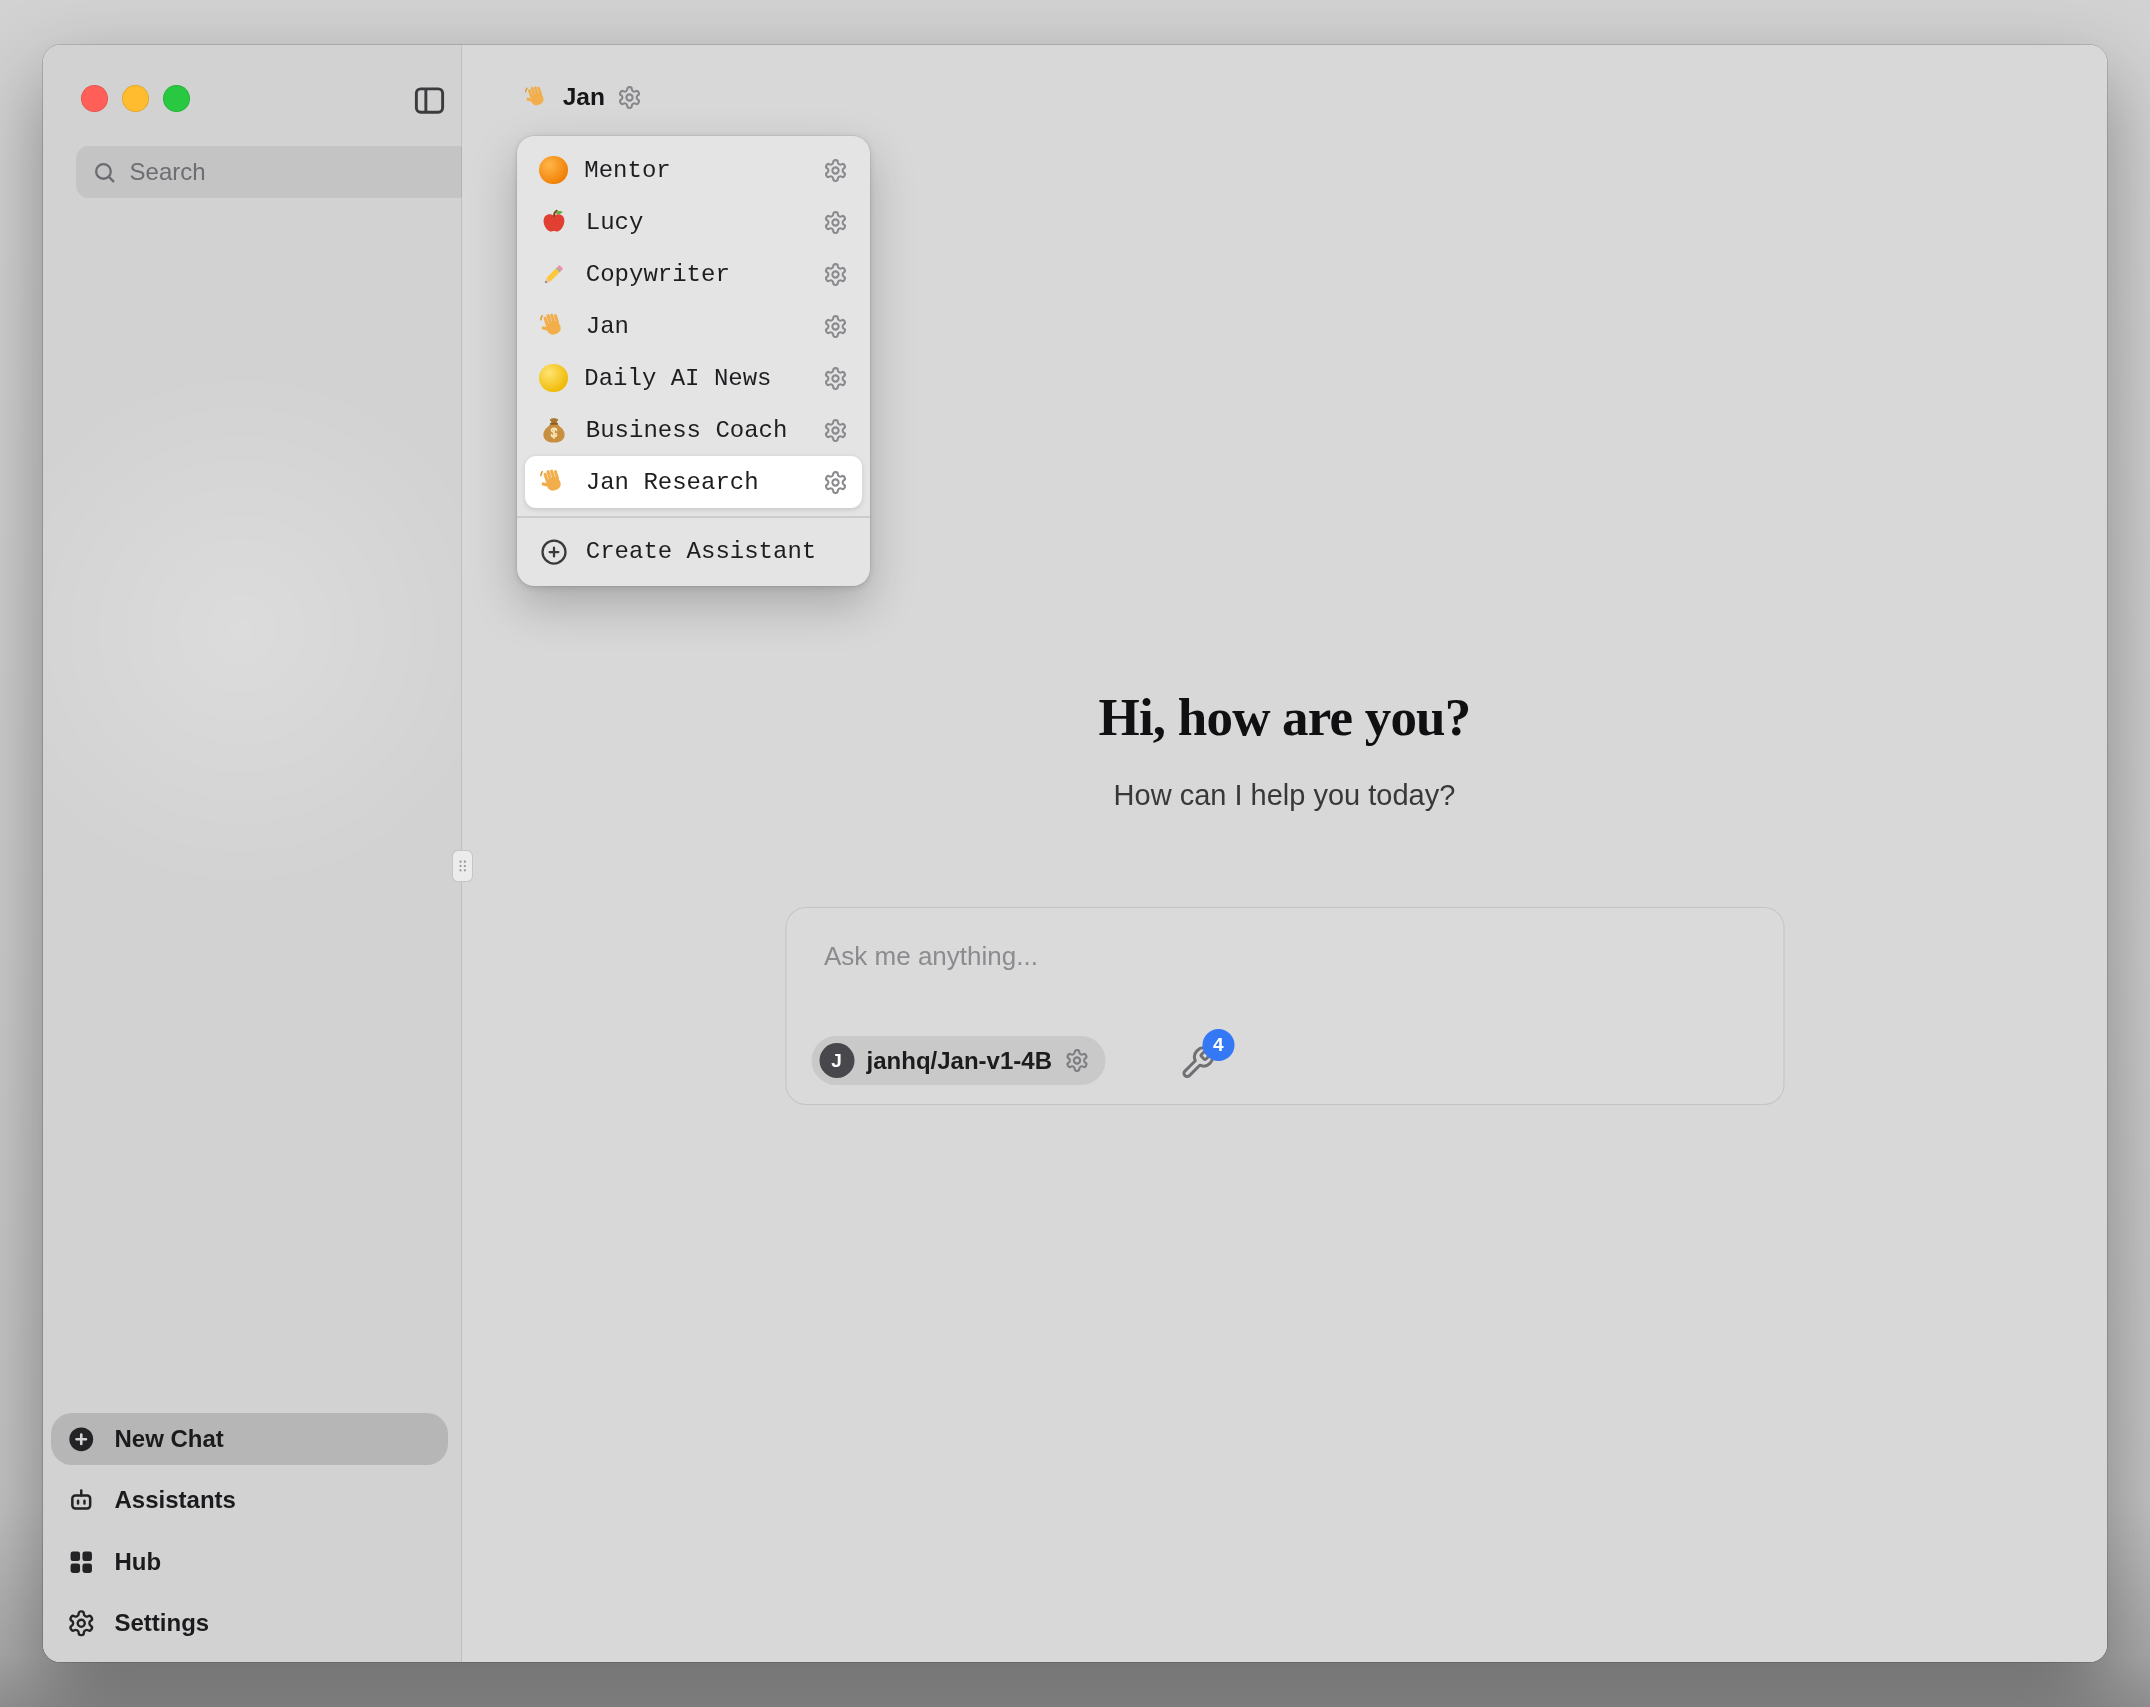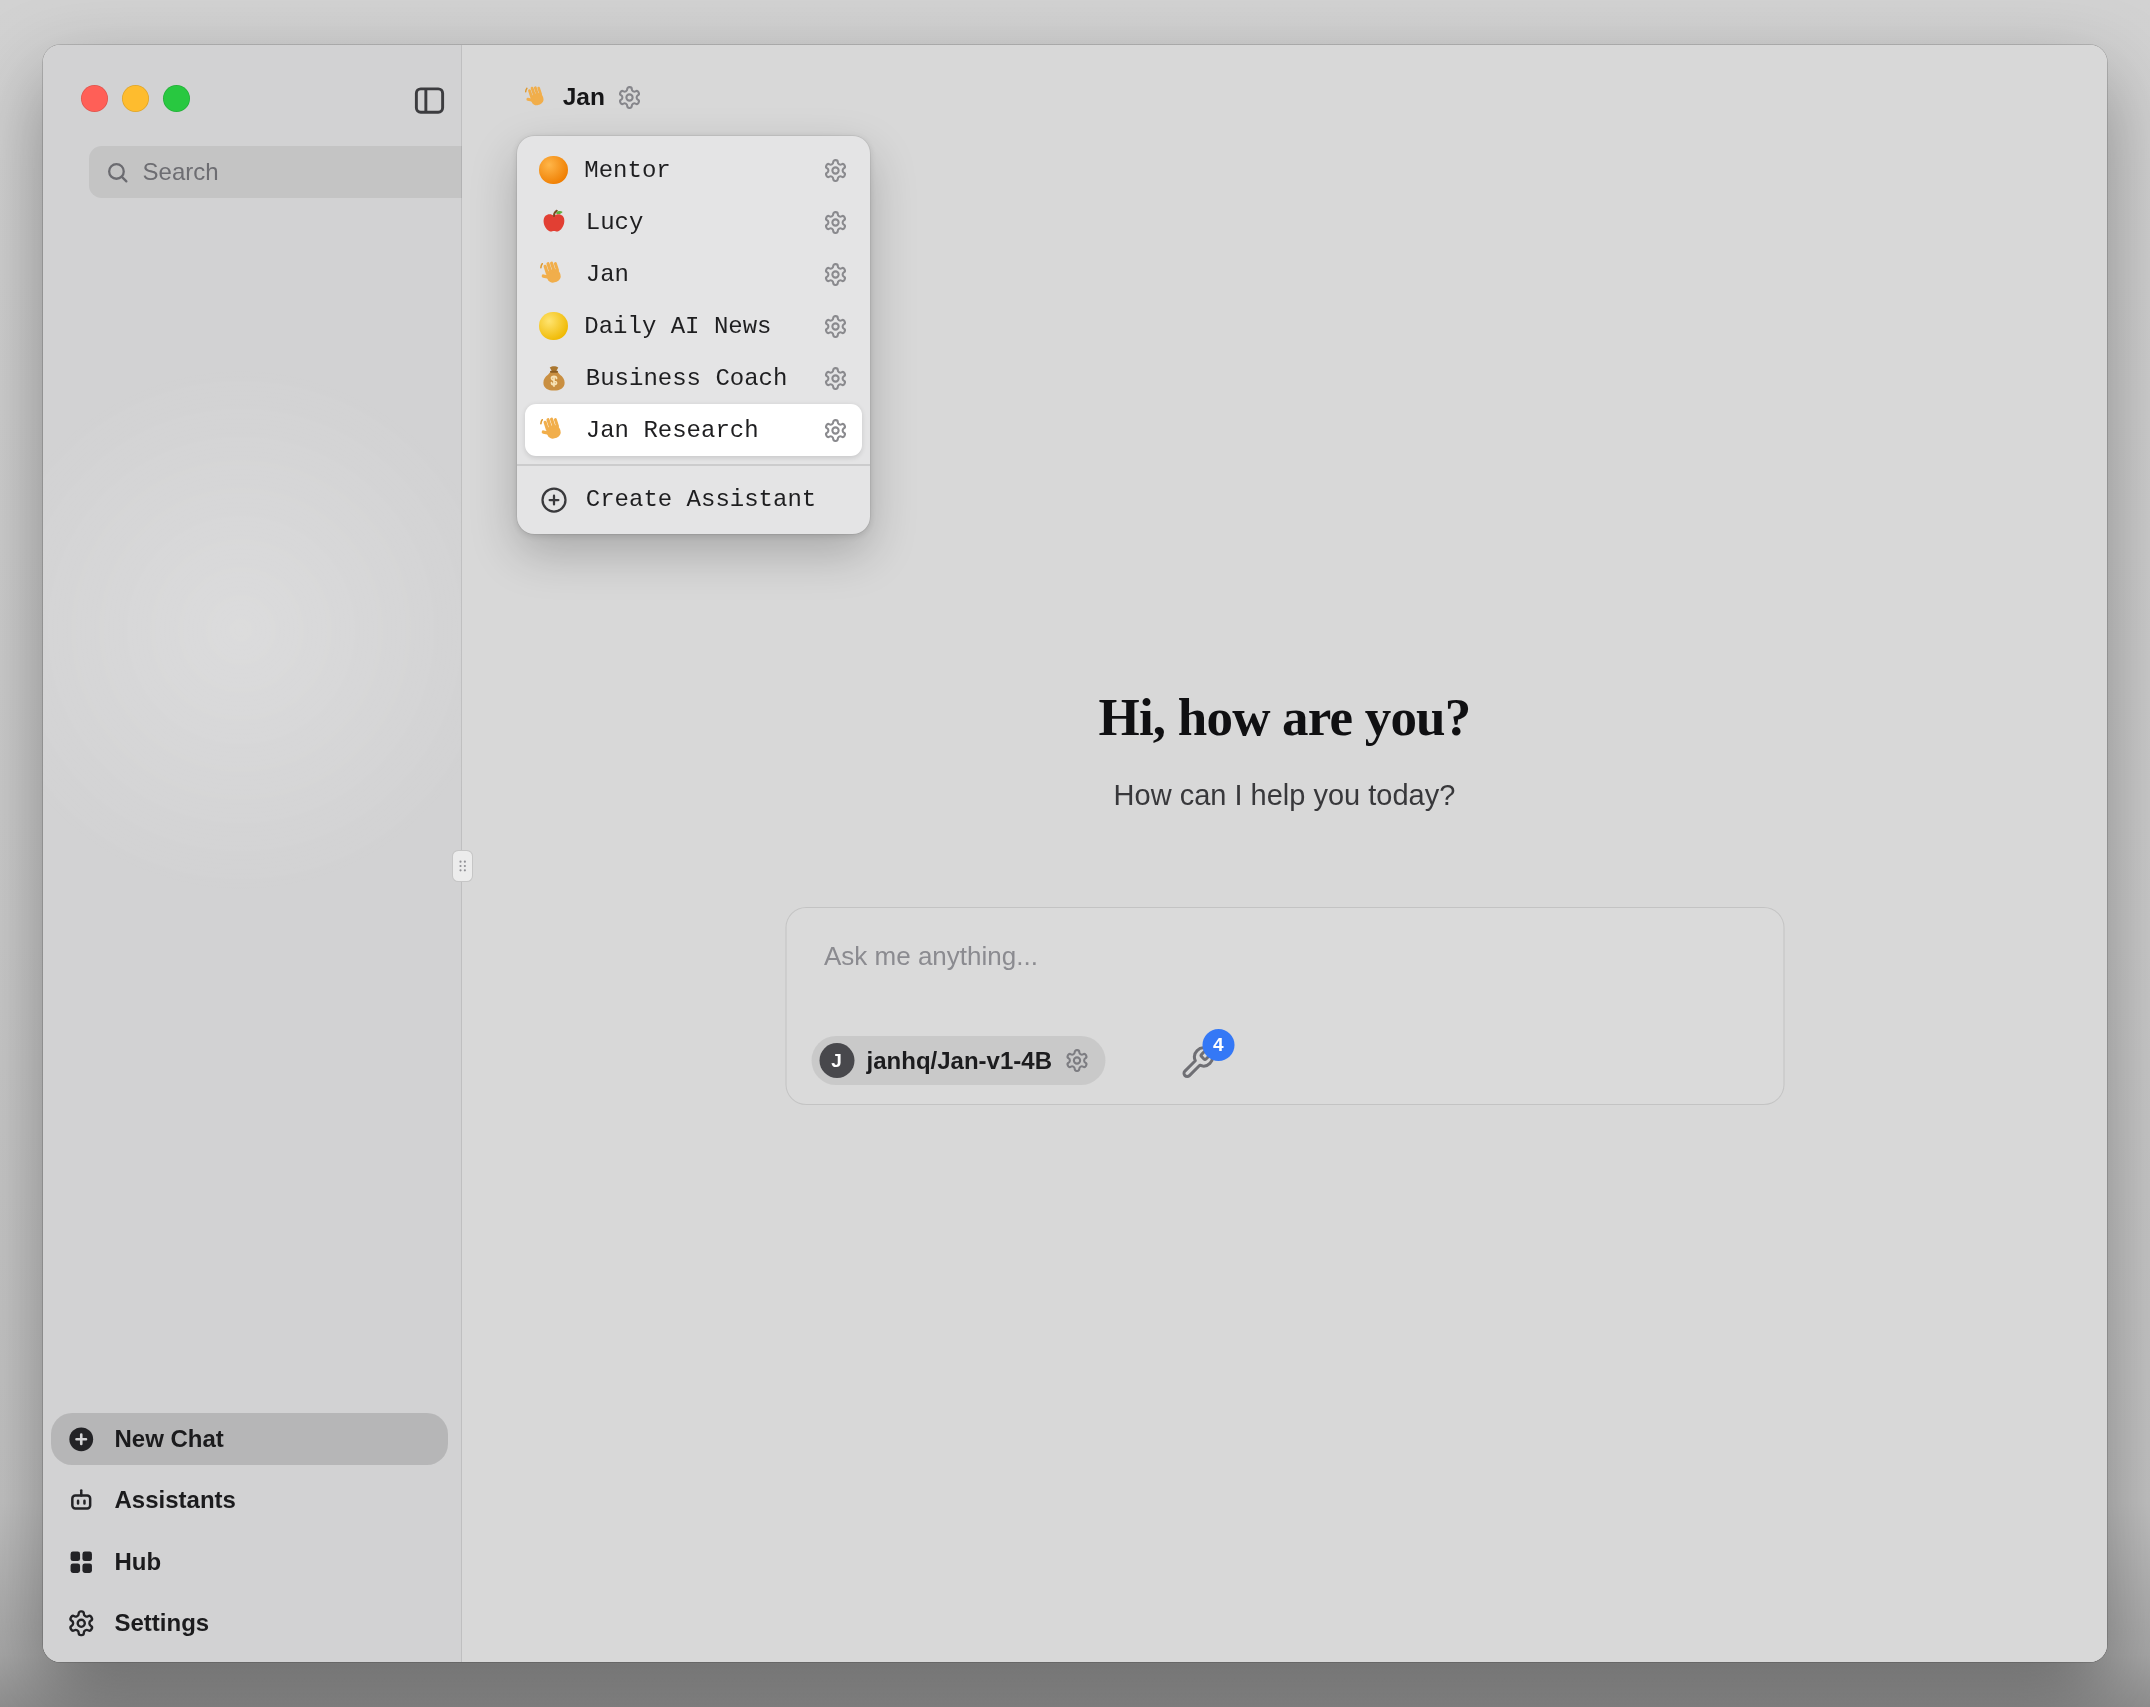--- a/index.html
+++ b/index.html
@@ -28,21 +28,21 @@
   .traffic { position:absolute; top:40px; left:38px; display:flex; gap:14.2px; }
   .light { width:27px; height:27px; border-radius:50%; box-shadow:inset 0 0 0 0.8px rgba(0,0,0,.12); cursor:default; }
   .light.red { background:#ff5f57; }
   .light.yellow { background:#febc2e; }
   .light.green { background:#28c840; }
 
   .sidebar-toggle { position:absolute; top:38px; right:14.2px; width:35px; height:35px; color:#3c3c3f;
     display:flex; align-items:center; justify-content:center; border-radius:8px; }
 
   .search-field {
-    position:absolute; top:101px; left:46px; width:395px; height:52px;
+    position:absolute; top:101px; left:33px; width:395px; height:52px;
     background:rgba(0,0,0,.065); border-radius:12.6px;
     display:flex; align-items:center; gap:12.6px; padding:12px 16px; color:#6b6b70;
   }
   .search-field input {
     flex:1; border:none; background:transparent; outline:none;
     font:400 24px "Liberation Sans", sans-serif; color:#1d1d1f;
   }
   .search-field input::placeholder { color:#6d6d72; }
 
   .empty { position:absolute; top:213px; left:35px; width:348px; }
@@ -307,20 +307,29 @@
       <div class="menu-item">
         <svg viewBox="0 0 24 24" class="ic ic-38">
             <use href="#i-apple"></use>
           </svg>
         <span class="label">Lucy</span>
         <svg viewBox="0 0 24 24" class="ic ic-32 ic-gear">
             <use href="#i-gear"></use>
           </svg>
       </div>
 
+      <div class="menu-item">
+        <svg viewBox="0 0 24 24" class="ic ic-38">
+            <use href="#i-pencil"></use>
+          </svg>
+        <span class="label">Copywriter</span>
+        <svg viewBox="0 0 24 24" class="ic ic-32 ic-gear">
+            <use href="#i-gear"></use>
+          </svg>
+      </div>
 
       <div class="menu-item">
         <svg viewBox="0 0 24 24" class="ic ic-38">
             <use href="#i-hand"></use>
           </svg>
         <span class="label">Jan</span>
         <svg viewBox="0 0 24 24" class="ic ic-32 ic-gear">
             <use href="#i-gear"></use>
           </svg>
       </div>

